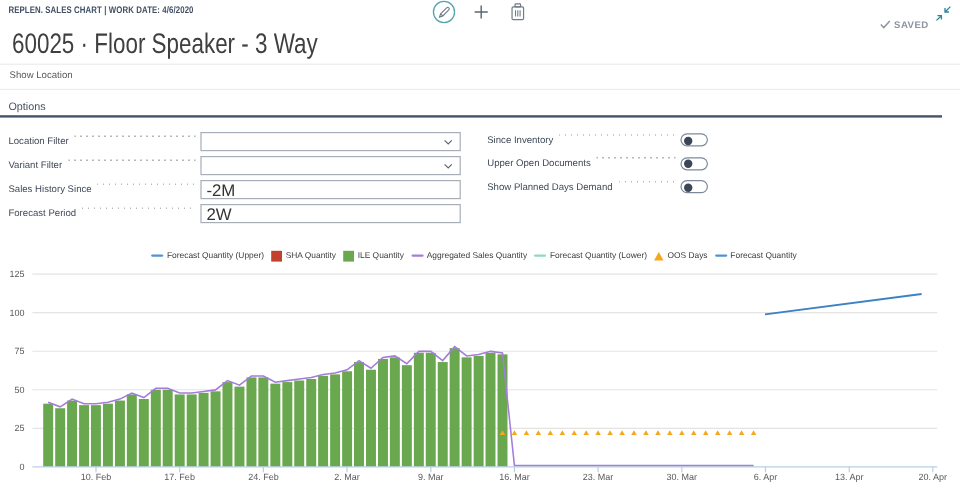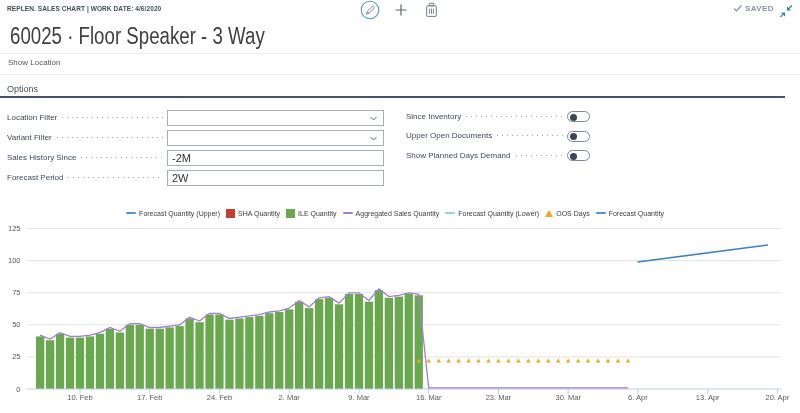--- a/index.html
+++ b/index.html
@@ -1,25 +1,25 @@
 <!DOCTYPE html>
 <html><head><meta charset="utf-8"><style>
 * {margin:0;padding:0;box-sizing:border-box}
 html,body {width:800px;height:413px;background:#fff;font-family:"Liberation Sans",sans-serif;position:relative;overflow:hidden}
 .caption {position:absolute;left:7px;top:3.5px;font-size:8px;font-weight:bold;color:#414e63;letter-spacing:.1px;transform:scaleX(.815);transform-origin:0 0;white-space:nowrap}
 .title {position:absolute;left:10px;top:23.3px;font-size:23.5px;color:#3f3f3f;transform:scaleX(.795);transform-origin:0 0;white-space:nowrap}
-.saved {position:absolute;left:733px;top:4px;font-size:8px;font-weight:bold;color:#8a93a0;letter-spacing:.4px;display:flex;align-items:flex-end}
+.saved {position:absolute;left:733px;top:16px;font-size:8px;font-weight:bold;color:#8a93a0;letter-spacing:.4px;display:flex;align-items:flex-end}
 .hr {position:absolute;left:0;width:800px;height:1px;background:#ececec}
 .showatt {position:absolute;left:8px;top:58px;font-size:8px;color:#595959}
 .options {position:absolute;left:7px;top:83.8px;font-size:9px;font-weight:normal;color:#44505f}
 .optrule {position:absolute;left:0;top:96.2px;width:785px;height:1.6px;background:#47536b}
-.lrow {position:absolute;display:flex;align-items:center;height:9px}
+.lrow {position:absolute;display:flex;align-items:flex-start;height:9px}
 .lab {font-size:8px;color:#414a58;white-space:nowrap;flex:0 0 auto}
 .lead {flex:1;height:1px;margin-left:5px;background:repeating-linear-gradient(to right,#a5a5a5 0,#a5a5a5 1px,transparent 1px,transparent 5px)}
-.box {position:absolute;left:167px;width:216.5px;height:16px;border:1px solid #a6aeb8;background:#fff;font-size:11px;color:#333}
+.box {position:absolute;left:167px;width:216.5px;height:16px;border:1px solid #a6aeb8;background:#fff;font-size:14px;color:#333}
 .tog {position:absolute;left:566.5px;width:23px;height:11px;border:1.2px solid #7d8999;border-radius:6px;background:#fff}
 .tog i {position:absolute;left:2px;top:1.6px;width:7px;height:7px;border-radius:50%;background:#3c4658;display:block}
 .legend {position:absolute;left:0;top:208.5px;width:790px;display:flex;justify-content:center;align-items:center;gap:6px;font-size:7px;color:#3c3c3c}
 .li {display:flex;align-items:center;white-space:nowrap}
 .lm {width:10px;height:2.6px;border-radius:2px;margin-right:3px}
 .ls {width:9px;height:9px;margin-right:3px}
 .lt {width:0;height:0;border-left:4px solid transparent;border-right:4px solid transparent;border-bottom:7px solid #f5a81c;margin-right:3px}
 </style></head>
 <body>
 <div class="caption">REPLEN. SALES CHART | WORK DATE: 4/6/2020</div>

